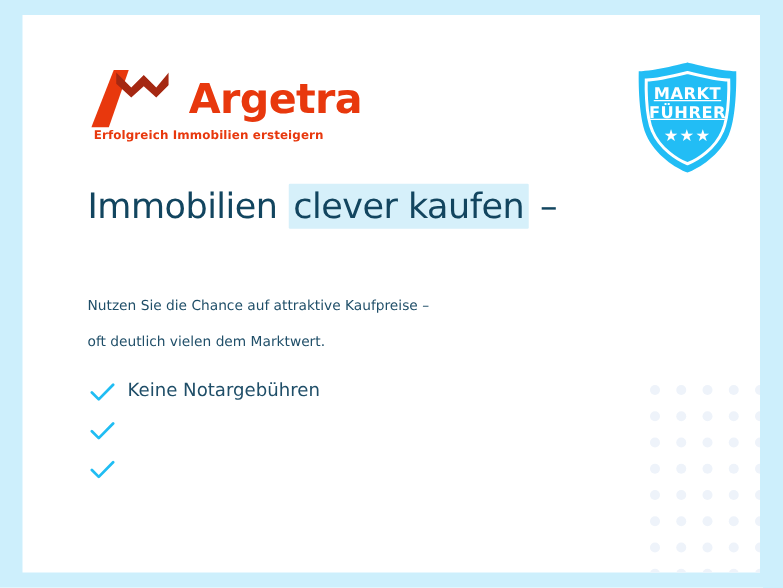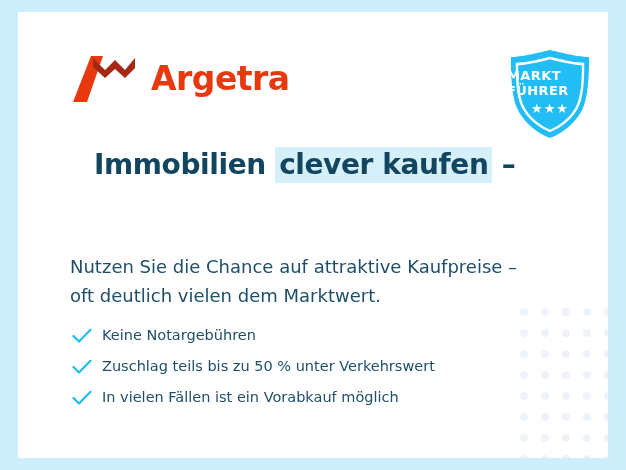--- a/index.html
+++ b/index.html
@@ -96,27 +96,28 @@
     top: 36px;
     width: 86px;
     height: 92px;
   }
   .badge svg { display: block; }
   .badge-text {
     position: absolute;
     left: 0;
     top: 20px;
     width: 86px;
-    text-align: left;
+    text-align: center;
     color: #ffffff;
     font-family: "DejaVu Sans", sans-serif;
     font-weight: bold;
     font-size: 13px;
     line-height: 15px;
     letter-spacing: 0.4px;
+    text-decoration: underline;
   }
   .badge-stars {
     position: absolute;
     left: 0;
     top: 54px;
     width: 86px;
     text-align: center;
     color: #ffffff;
     font-size: 13px;
     letter-spacing: 1px;
@@ -124,52 +125,51 @@
   }
 
   
   .headline {
     position: absolute;
     left: 52px;
     top: 134px;
     width: 500px;
     font-family: "DejaVu Sans", sans-serif;
     font-size: 28px;
-    font-weight: bold;
+    font-weight: normal;
     color: #12455f;
     line-height: 38px;
     letter-spacing: -0.4px;
-    margin-left: 24px;
   }
   .hl-line { display: block; white-space: nowrap; }
   .hl-mark {
     background: #d6f0fa;
     padding: 1px 4px 2px 4px;
     border-radius: 1px;
   }
 
   
   .subhead {
     position: absolute;
     left: 52px;
-    top: 240px;
+    top: 218px;
     width: 500px;
     font-family: "DejaVu Sans", sans-serif;
-    font-size: 18px;
+    font-size: 11px;
     font-weight: normal;
     color: #1f4e68;
     line-height: 29px;
   }
   .sub-line { display: block; white-space: nowrap; }
 
   
   .benefits {
     position: absolute;
     left: 54px;
-    top: 308px;
+    top: 286px;
     width: 470px;
     list-style: none;
     text-align: right;
   }
   .benefit {
     display: flex;
     align-items: center;
     height: 31px;
   }
   .check-icon {
@@ -237,20 +237,21 @@
       </div>
 
     <div class="logo">
       <span class="logo-mark">
         <svg width="62" height="46" viewBox="0 0 62 46" aria-hidden="true">
           <polygon points="18,0 30,0 14,46 0,46" fill="#e8380d"></polygon>
           <polygon points="20,2 32,14 42,4 52,14 62,2 62,12 52,22 42,13 32,22 20,11" fill="#a52812"></polygon>
         </svg>
       </span>
       <span class="logo-word">Argetra</span>
+      <span class="logo-tagline">Erfolgreich Immobilien ersteigern</span>
     </div>
 
     <div class="badge">
       <span>
         <svg width="86" height="92" viewBox="0 0 86 92" aria-hidden="true">
           <path d="M43 2 C43 2 70 9 82 9 C82 9 83 44 76 60 C69 76 52 87 43 90 C34 87 17 76 10 60 C3 44 4 9 4 9 C16 9 43 2 43 2 Z" fill="#22bdf5"></path>
           <path d="M43 10 C43 10 67 16 76 16 C76 16 77 44 71 57 C65 71 51 80 43 83 C35 80 21 71 15 57 C9 44 10 16 10 16 C19 16 43 10 43 10 Z" fill="none" stroke="#ffffff" stroke-width="2.4"></path>
         </svg>
       </span>
       <div class="badge-text">
@@ -277,26 +278,24 @@
             </svg>
           </span>
           <span class="benefit-label">Keine Notargebühren</span>
         </li>
         <li class="benefit">
           <span class="check-icon">
             <svg width="20" height="16" viewBox="0 0 20 16" aria-hidden="true">
               <path d="M1.5 8 L7 13.5 L18.5 1.8" fill="none" stroke="#20bdf3" stroke-width="2.2" stroke-linecap="round" stroke-linejoin="round"></path>
             </svg>
           </span>
-          <span class="benefit-label">Zuschlag teils bis zu 50 % unter Verkehrswert</span>
         </li>
         <li class="benefit">
           <span class="check-icon">
             <svg width="20" height="16" viewBox="0 0 20 16" aria-hidden="true">
               <path d="M1.5 8 L7 13.5 L18.5 1.8" fill="none" stroke="#20bdf3" stroke-width="2.2" stroke-linecap="round" stroke-linejoin="round"></path>
             </svg>
           </span>
-          <span class="benefit-label">In vielen Fällen ist ein Vorabkauf möglich</span>
         </li>
       </ul>
 
   </div>
 </div>
 
 </body></html>

